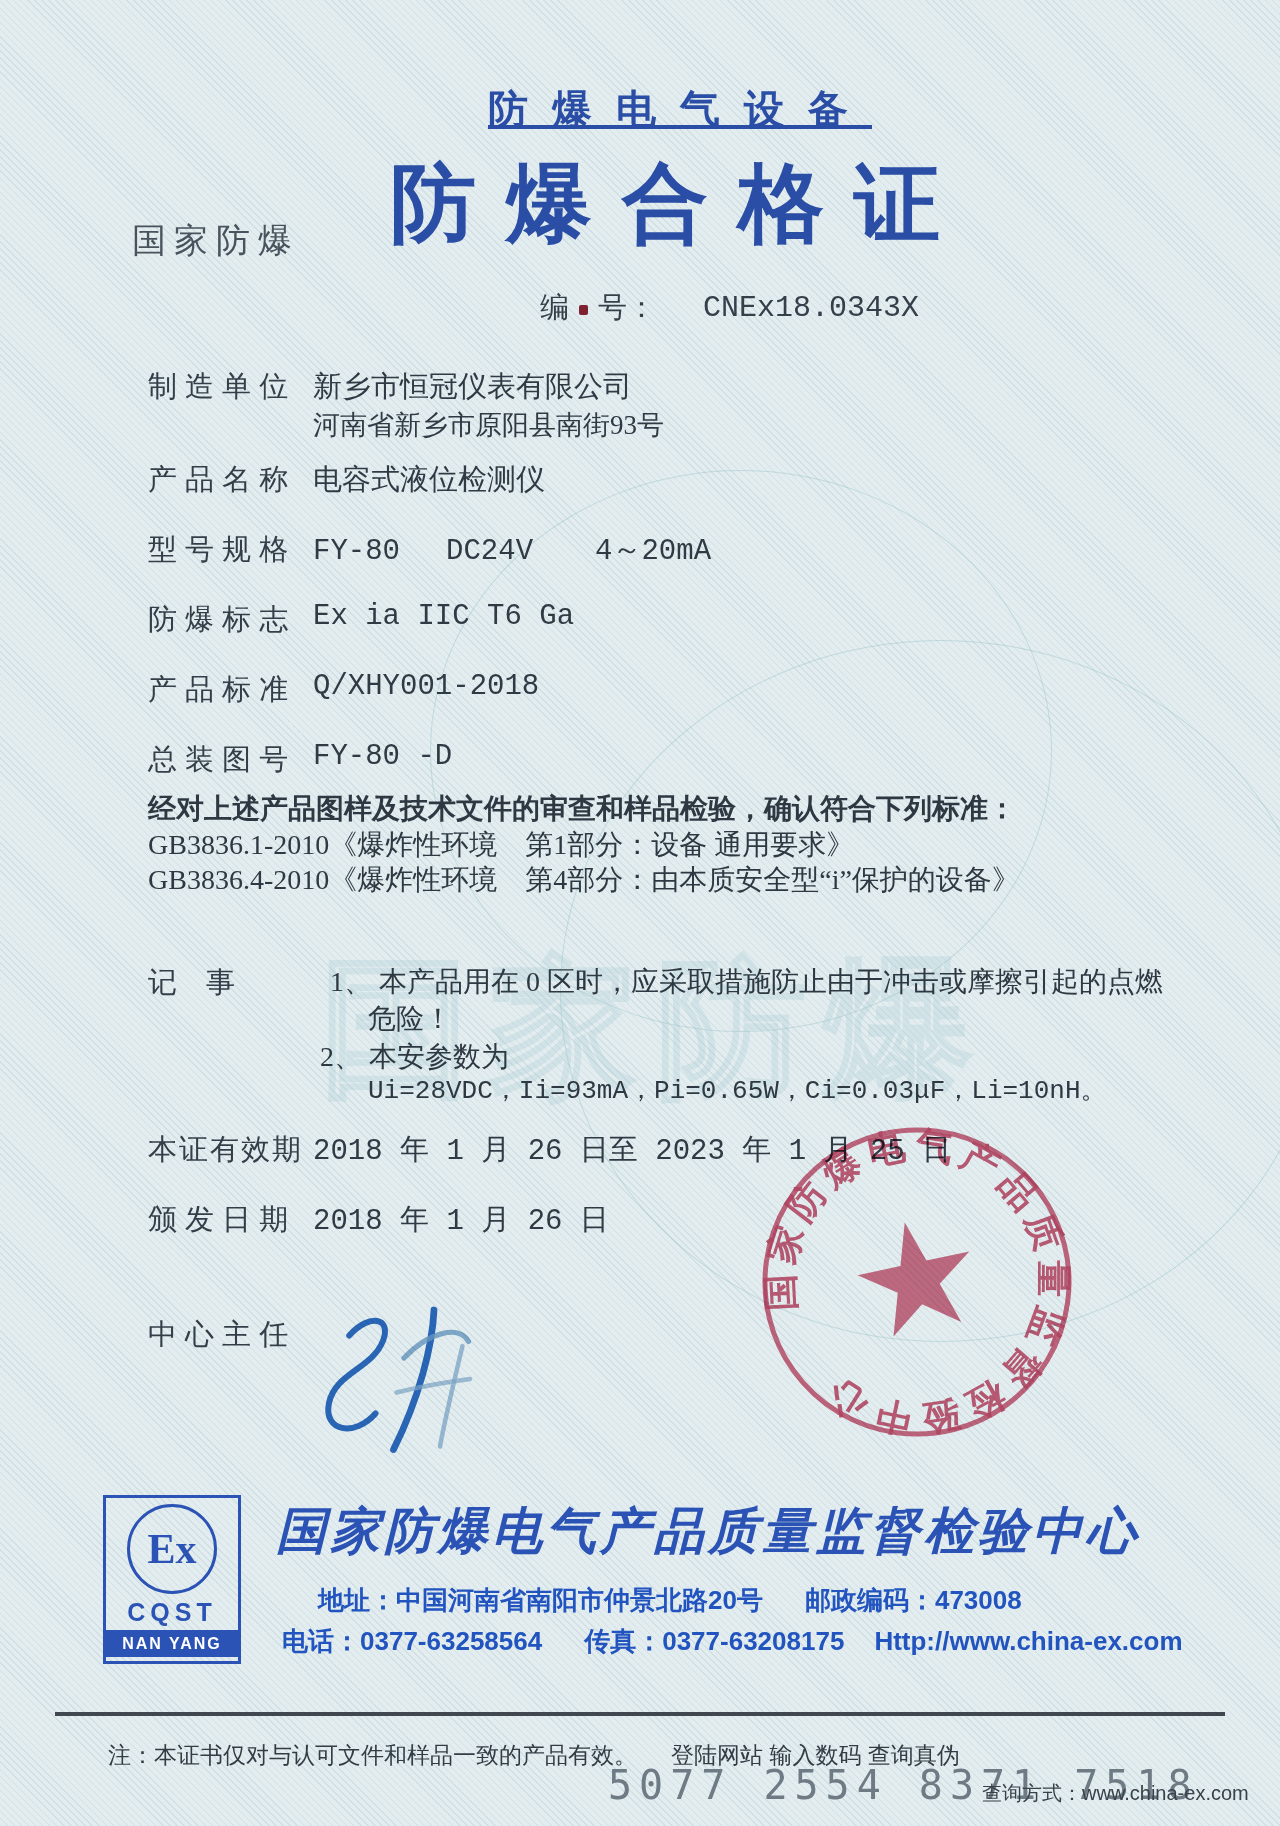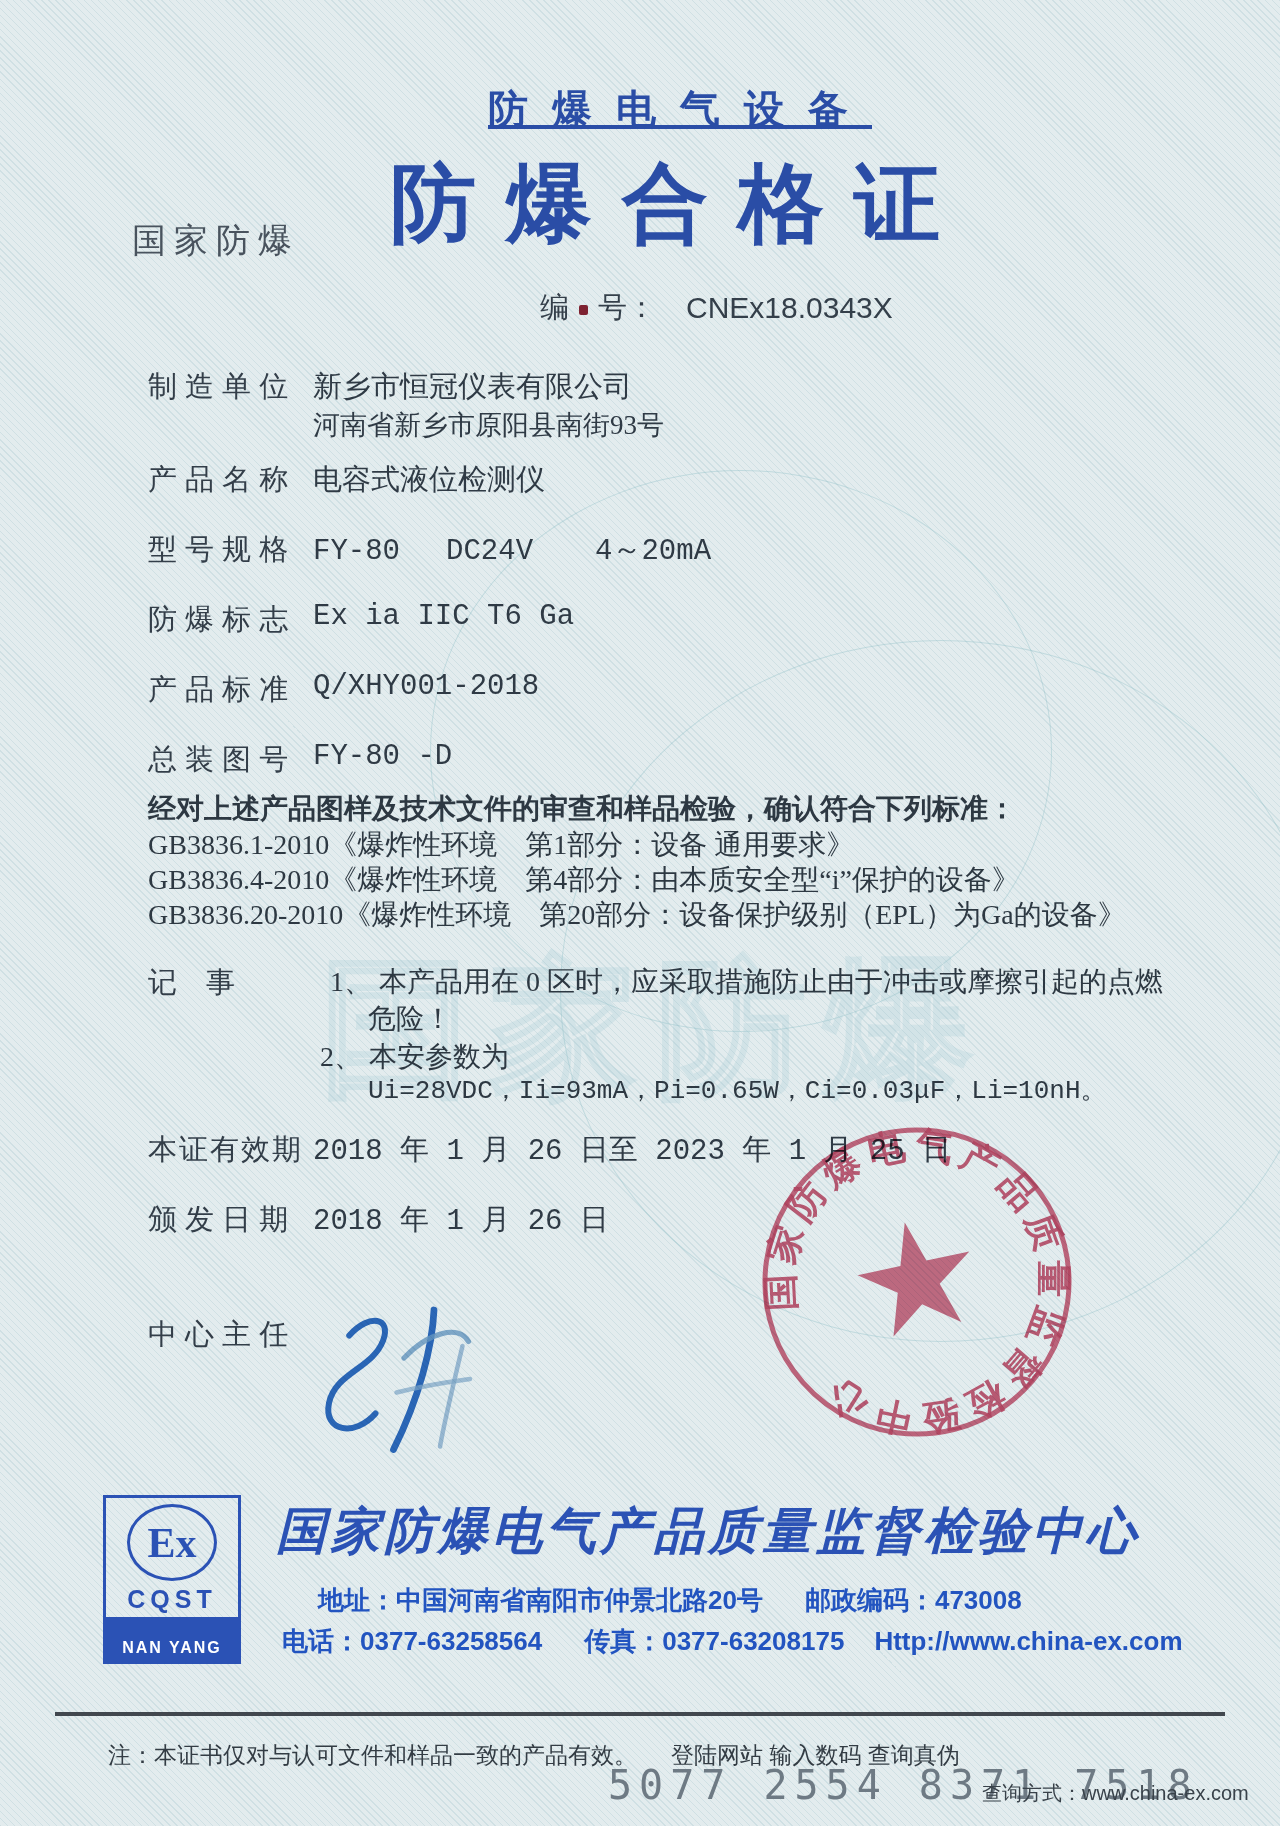--- a/index.html
+++ b/index.html
@@ -28,41 +28,41 @@
   }
   .cnex-text{font-family:"DejaVu Sans",sans-serif;font-weight:bold;font-size:52px;color:#ffffff;letter-spacing:2px;margin-top:-4px;}
   .cnex-caption{position:absolute;left:110px;top:218px;width:212px;text-align:center;font-size:34px;letter-spacing:8px;color:#49535e;}
   
   .hdr-sub{position:absolute;left:330px;top:82px;width:700px;text-align:center;
     font-size:40px;font-weight:bold;letter-spacing:24px;color:#2a4da6;text-decoration:underline;}
   .hdr-title{position:absolute;left:280px;top:146px;width:800px;text-align:center;
     font-size:86px;font-weight:bold;letter-spacing:30px;color:#2a4da6;}
   .certno{position:absolute;left:540px;top:288px;font-size:29px;color:#343f4a;display:flex;align-items:center;}
   .certno .dot{display:inline-block;width:9px;height:10px;background:#7e2231;border-radius:2px;margin:4px 10px 0 10px;}
-  .certno .num{font-family:Liberation Sans, sans-serif;margin-left:30px;font-size:30px;}
+  .certno .num{font-family:Liberation Mono, monospace;margin-left:47px;font-size:30px;}
   
   .lbl{position:absolute;left:148px;font-size:29px;color:#333e49;white-space:nowrap;}
   .val{position:absolute;left:313px;font-size:29px;color:#2f3a45;white-space:nowrap;
        font-family:"Liberation Mono","DejaVu Sans Mono",monospace;}
   .cjkval{font-family:"Liberation Serif",serif;}
   .para{position:absolute;left:148px;font-size:28px;color:#2d3842;white-space:nowrap;}
   .gb{font-family:"Liberation Serif",serif;}
   .noteitem{position:absolute;font-size:28px;color:#2d3842;white-space:nowrap;font-family:"Liberation Serif",serif;}
   
   .signature{position:absolute;left:308px;top:1292px;mix-blend-mode:multiply;}
   .stamp{position:absolute;left:745px;top:1110px;transform:rotate(-14deg);mix-blend-mode:multiply;opacity:.92;}
   
   .ex-box{position:absolute;left:103px;top:1495px;width:132px;height:163px;border:3px solid #2b52b5;
     display:flex;flex-direction:column;align-items:center;background:rgba(255,255,255,0.0);}
   .ex-circle{width:84px;height:84px;border:3px solid #2b52b5;border-radius:50%;margin-top:6px;
     display:flex;align-items:center;justify-content:center;
     font-family:"Liberation Serif",serif;font-weight:bold;font-size:42px;color:#2b52b5;}
   .ex-cqst{font-size:25px;font-weight:bold;letter-spacing:5px;color:#2b52b5;margin-top:4px;}
   .ex-ny{align-self:stretch;background:#2b52b5;color:#ffffff;text-align:center;
-    font-size:16px;font-weight:bold;letter-spacing:2px;padding:22px 0 4px 0;margin-top:3px;}
+    font-size:16px;font-weight:bold;letter-spacing:2px;padding:5px 0 4px 0;margin-top:3px;}
   .org-name{position:absolute;left:276px;top:1498px;font-size:50px;font-weight:bold;font-style:italic;
     color:#2b52b5;letter-spacing:4px;white-space:nowrap;font-family:"Liberation Serif",serif;}
   .org-line{position:absolute;font-size:26px;font-weight:bold;color:#2254c0;white-space:nowrap;}
   .org-line .gap{display:inline-block;width:42px;}
   
   .divider{position:absolute;left:55px;top:1712px;width:1170px;height:4px;background:#41474e;}
   .foot-note{position:absolute;left:60px;top:1740px;font-size:23px;color:#333c44;white-space:nowrap;margin-left:48px;}
   .foot-note .gap{display:inline-block;width:34px;}
   .foot-code{position:absolute;left:608px;top:1762px;font-size:40px;letter-spacing:7px;color:#6e7a84;
     font-family:"DejaVu Sans Mono",monospace;}
@@ -105,21 +105,20 @@
 
   <div class="lbl" style="top:670px">产 品 标 准</div>
   <div class="val" style="top:670px">Q/XHY001-2018</div>
 
   <div class="lbl" style="top:740px">总 装 图 号</div>
   <div class="val" style="top:740px">FY-80 -D</div>
 
   <div class="para" style="top:790px;font-weight:bold">经对上述产品图样及技术文件的审查和样品检验，确认符合下列标准：</div>
   <div class="para gb" style="top:826px">GB3836.1-2010《爆炸性环境　第1部分：设备 通用要求》</div>
   <div class="para gb" style="top:861px">GB3836.4-2010《爆炸性环境　第4部分：由本质安全型“i”保护的设备》</div>
-  <div class="para gb" style="top:896px">GB3836.20-2010《爆炸性环境　第20部分：设备保护级别（EPL）为Ga的设备》</div>
 
   <div class="lbl" style="top:963px">记　事</div>
   <div class="noteitem" style="left:330px;top:963px">1、 本产品用在 0 区时，应采取措施防止由于冲击或摩擦引起的点燃</div>
   <div class="noteitem" style="left:368px;top:1000px">危险！</div>
   <div class="noteitem" style="left:320px;top:1038px">2、 本安参数为</div>
   <div class="noteitem" style="left:368px;top:1072px;font-size:26px;font-family:'Liberation Mono','DejaVu Sans Mono',monospace">Ui=28VDC，Ii=93mA，Pi=0.65W，Ci=0.03μF，Li=10nH。</div>
 
   <div class="lbl" style="top:1130px;letter-spacing:2px">本证有效期</div>
   <div class="val" style="top:1130px">2018 年 1 月 26 日至  2023 年 1 月 25 日</div>
 

